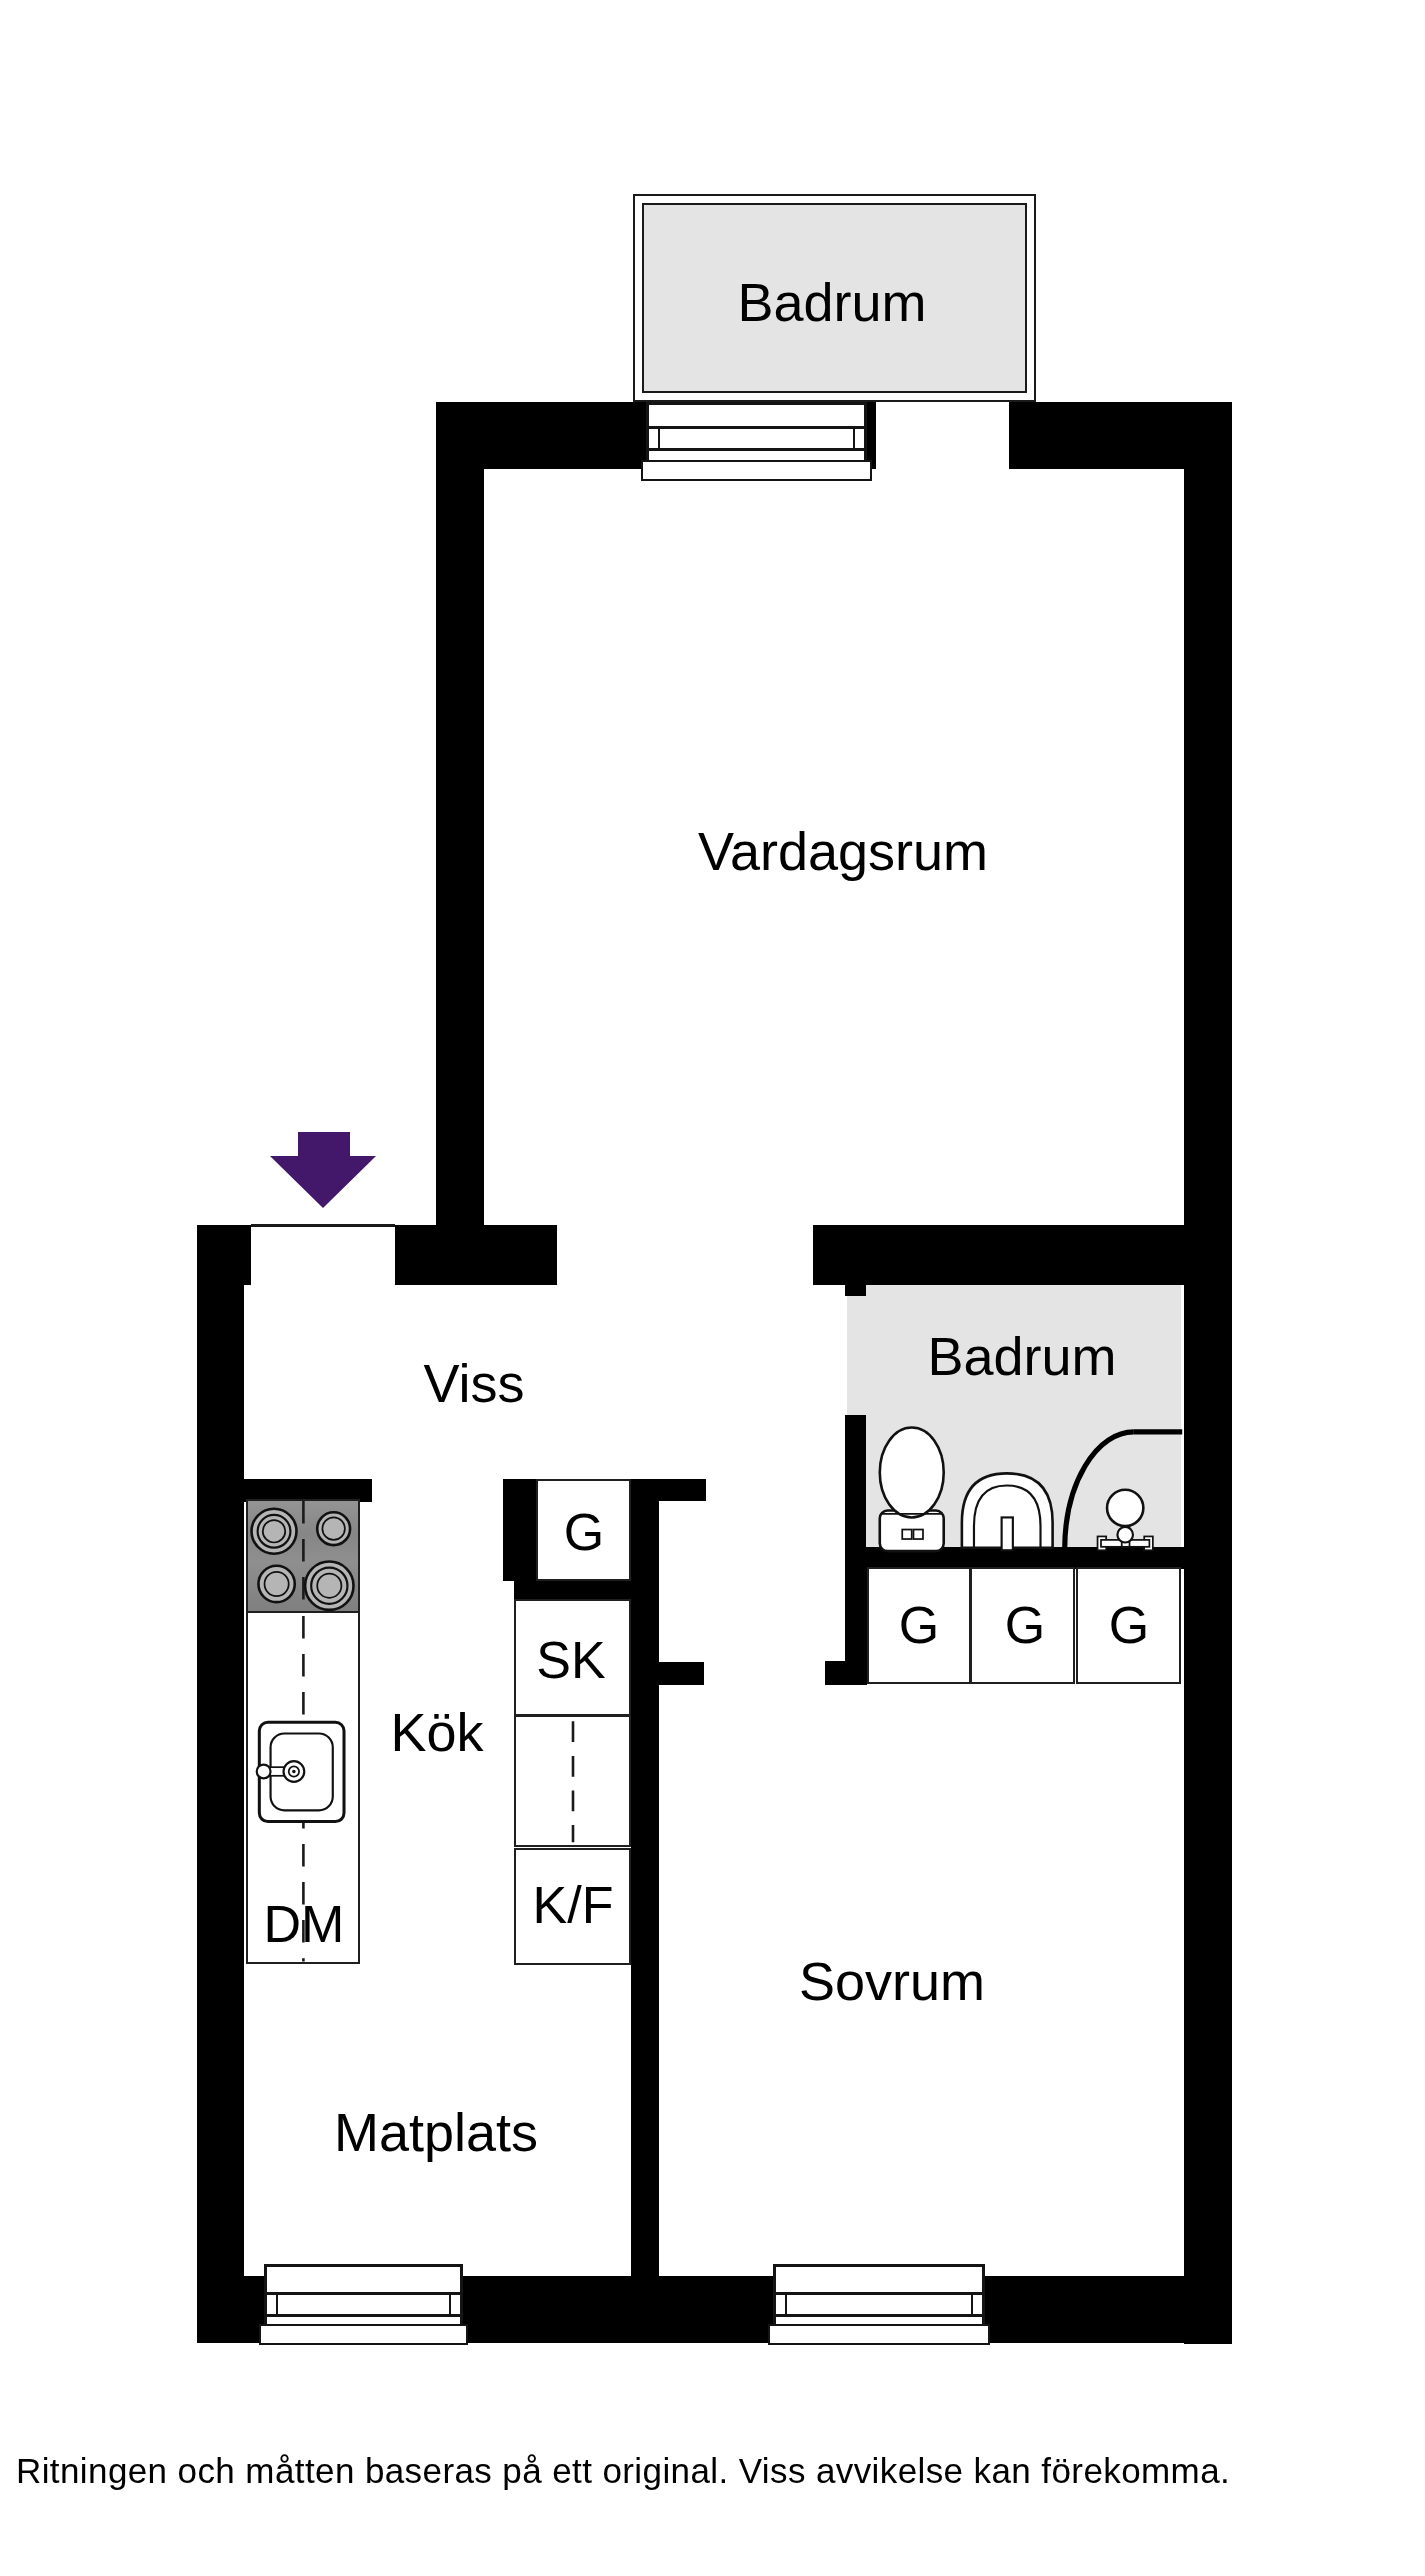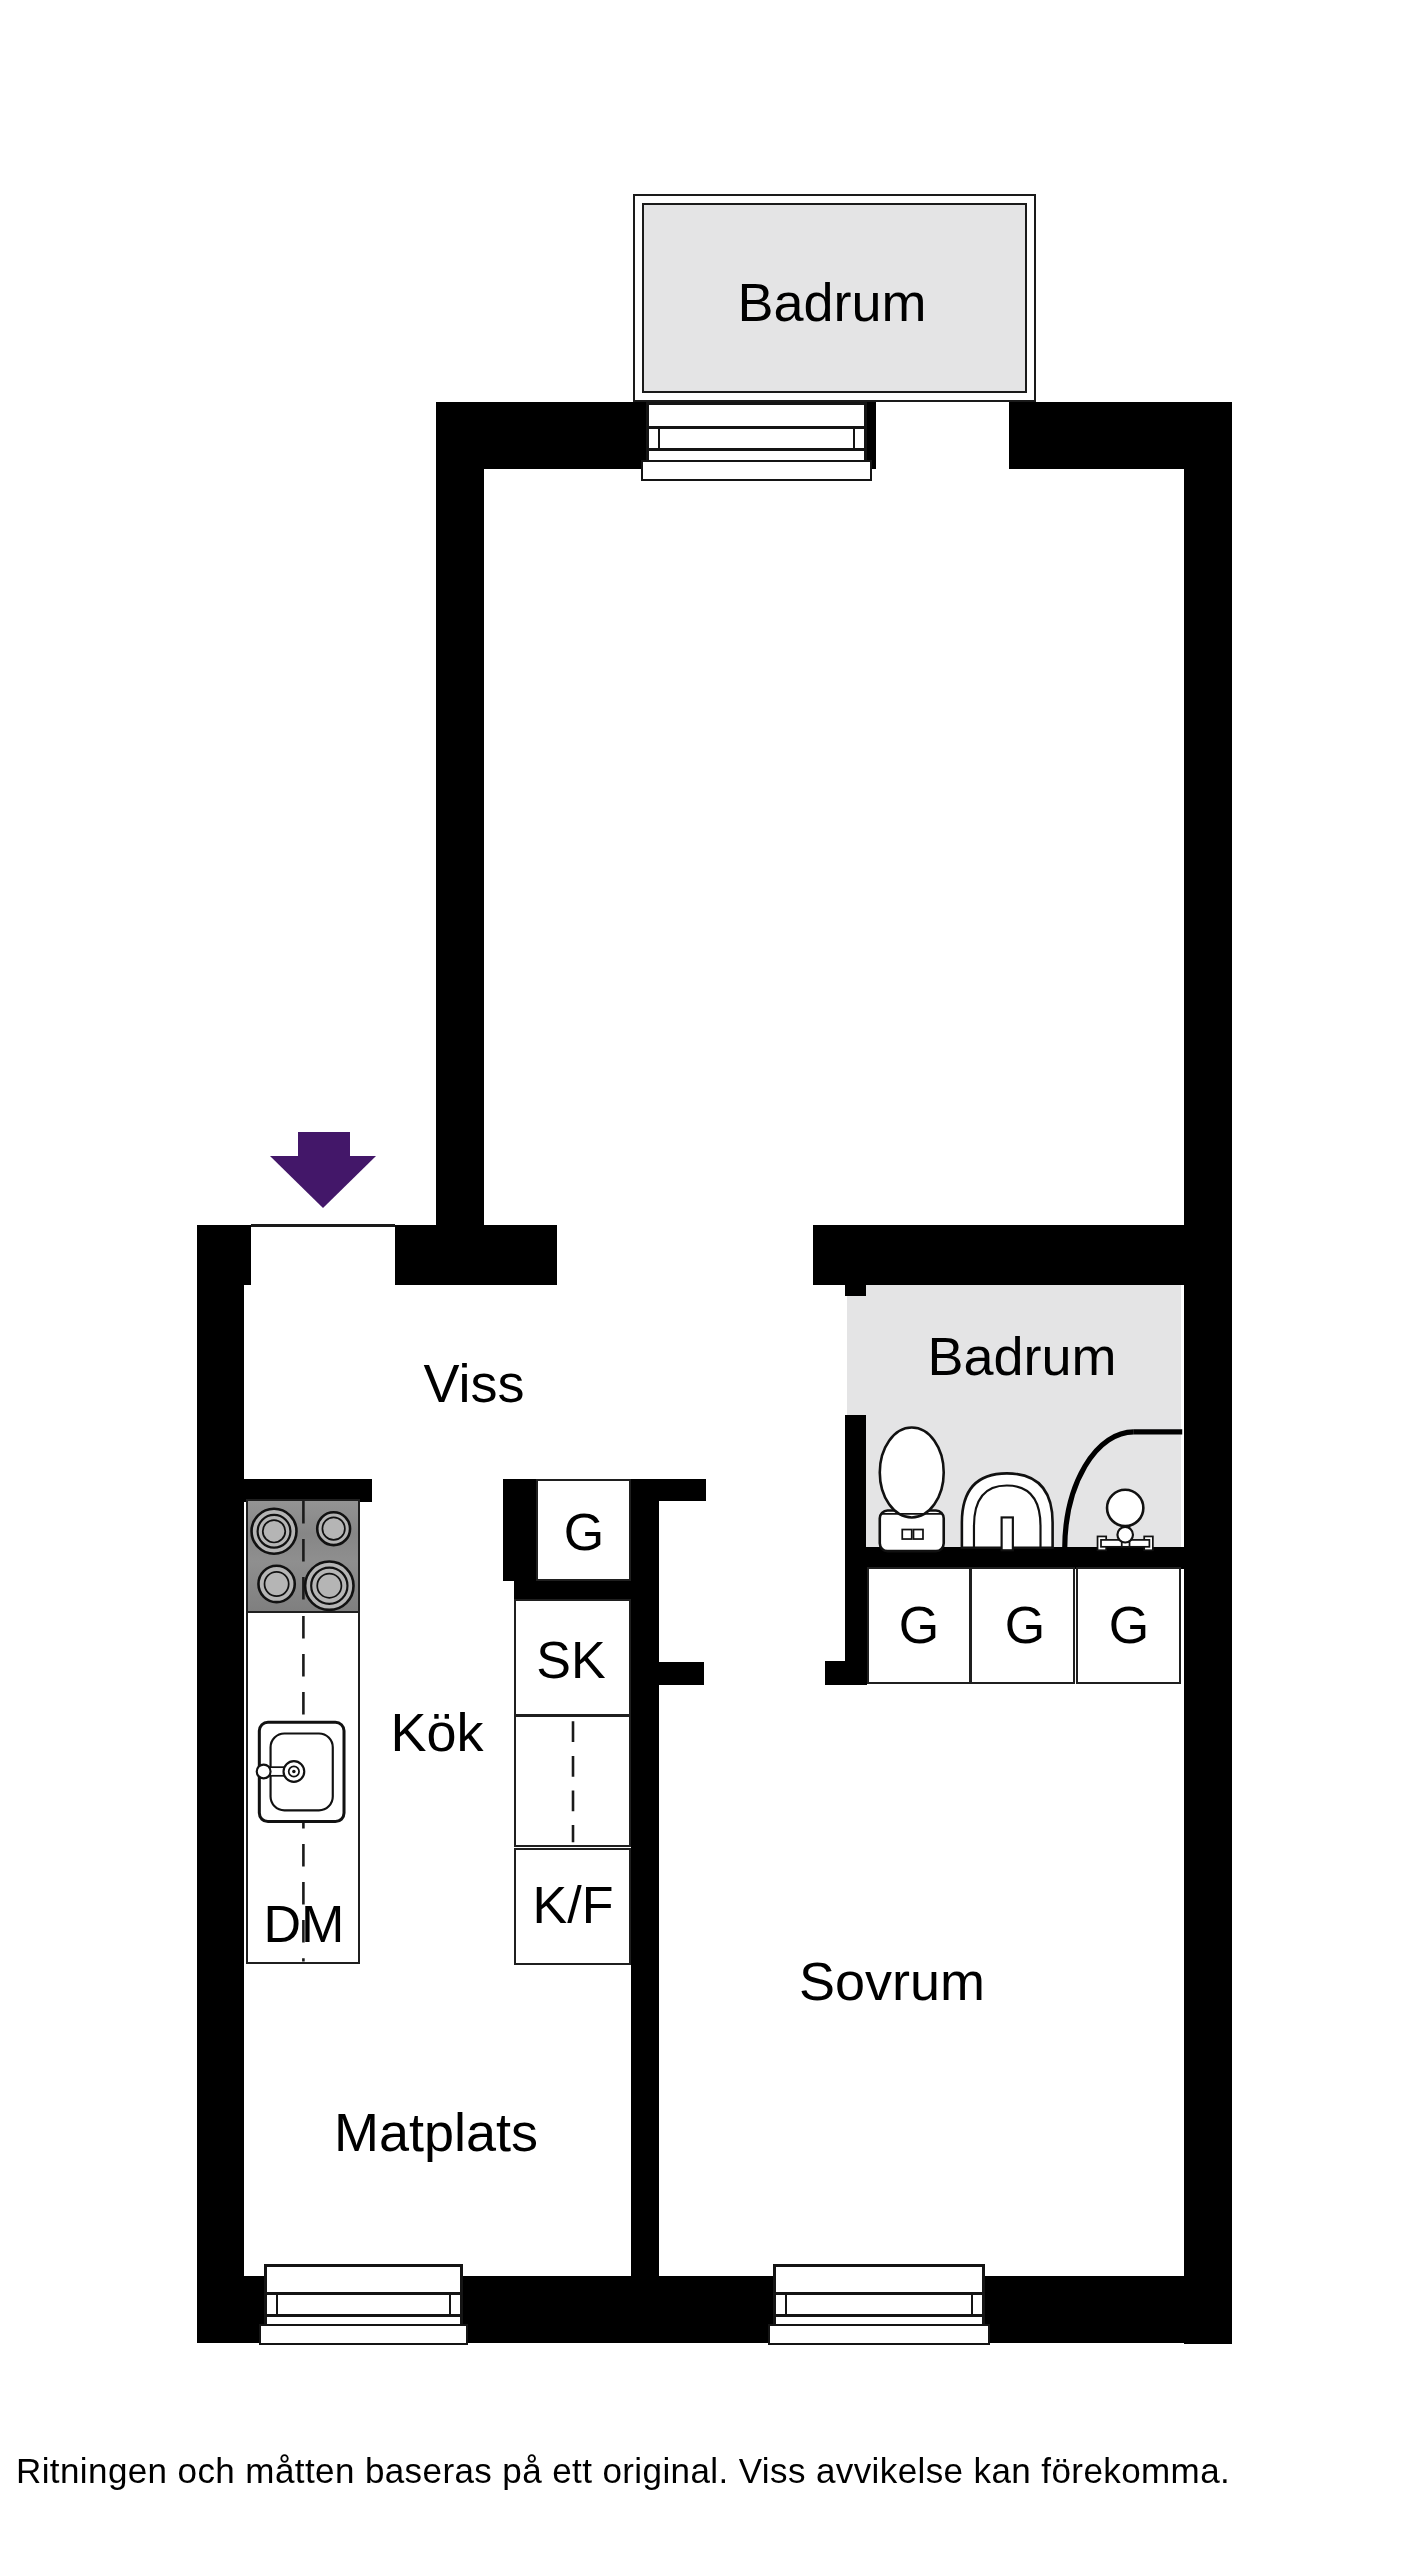--- a/index.html
+++ b/index.html
@@ -158,20 +158,21 @@
       <rect x="1270" y="1778" width="10" height="16" fill="#fff" stroke="#111" stroke-width="2"></rect>
       <rect x="1324" y="1778" width="10" height="16" fill="#fff" stroke="#111" stroke-width="2"></rect>
       <rect x="1274" y="1782" width="56" height="8" fill="#fff" stroke="#111" stroke-width="2"></rect>
       <rect x="1298" y="1754" width="9" height="36" fill="#fff" stroke="#111" stroke-width="2"></rect>
       <circle cx="1302" cy="1776" r="9" fill="#fff" stroke="#111" stroke-width="2.5"></circle>
       <circle cx="1302" cy="1745" r="21" fill="#fff" stroke="#111" stroke-width="3"></circle>
     </g>
   </svg>
 
   <div class="label" style="left:832px;top:302px;">Badrum</div>
+  <div class="label" style="left:843px;top:851px;">Vardagsrum</div>
   <div class="label" style="left:474px;top:1383px;">Viss</div>
   <div class="label" style="left:1022px;top:1356px;">Badrum</div>
   <div class="label" style="left:437px;top:1732px;">Kök</div>
   <div class="label" style="left:436px;top:2118px;margin-top:14px;">Matplats</div>
   <div class="label" style="left:892px;top:1981px;">Sovrum</div>
 
   <div class="label small" style="left:584px;top:1532px;">G</div>
   <div class="label small" style="left:571px;top:1660px;">SK</div>
   <div class="label small" style="left:573px;top:1905px;">K/F</div>
   <div class="label small" style="left:304px;top:1924px;">DM</div>

